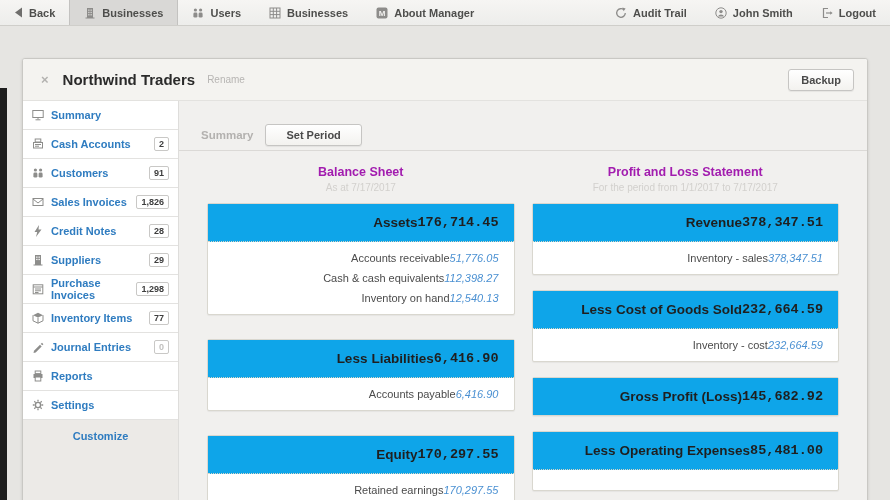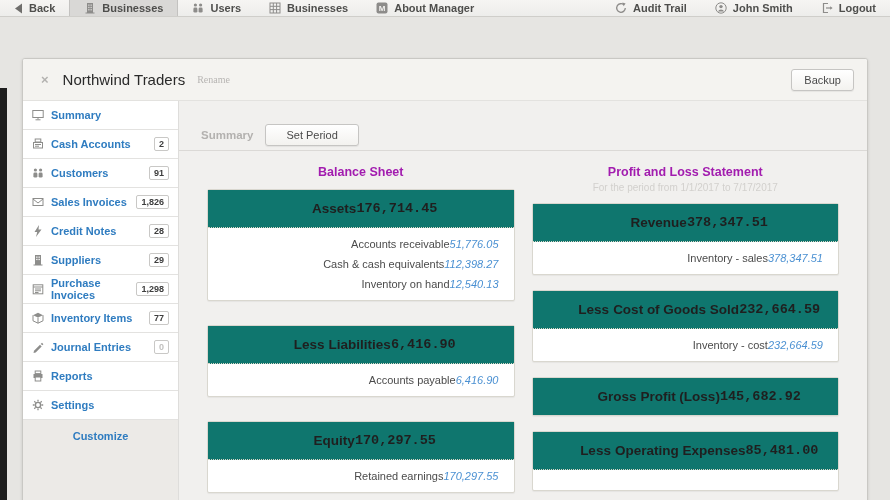--- a/index.html
+++ b/index.html
@@ -1,41 +1,41 @@
 <!DOCTYPE html>
 <html><head>
 <meta charset="utf-8">
 <style>
   * { margin:0; padding:0; box-sizing:border-box; }
   html,body { width:890px; height:500px; overflow:hidden; }
   body { position:relative; background:#e6e5e2; font-family:"Liberation Sans", sans-serif; color:#333; }
   svg { display:block; }
 
   
-  .topbar { height:17px; background:linear-gradient(#f6f5f3,#ededeb); border-bottom:1px solid #cfceca;
+  .topbar { height:26px; background:linear-gradient(#f6f5f3,#ededeb); border-bottom:1px solid #cfceca;
             display:flex; align-items:stretch; font-size:11px; font-weight:700; color:#4e4e4c; }
   .tb-item { display:flex; align-items:center; gap:6px; padding:0 14px; cursor:pointer; }
   .tb-item.active { background:#d9d8d6; border-left:1px solid #c3c2c0; border-right:1px solid #c3c2c0; }
   .tb-right { margin-left:auto; display:flex; }
   .tb-icon { color:#8d8c8a; }
 
   
   .dark-strip { position:absolute; left:0; top:88px; width:7px; bottom:0; background:#1d1d1d; z-index:6; }
 
   
   .panel { position:absolute; left:22px; right:22px; top:58px; height:470px; background:#fff;
            border:1px solid #c9c8c4; border-radius:3px 3px 0 0; box-shadow:0 1px 3px rgba(0,0,0,.14);
            display:flex; flex-direction:column; overflow:hidden; }
   .panel-header { height:42px; flex:none; background:#f4f3f0; border-bottom:1px solid #e3e2df;
                   display:flex; align-items:center; padding:0 13px; }
   .close-x { color:#b3b2b0; font-size:13px; font-weight:700; padding:0 5px; cursor:pointer; }
-  .biz-title { font-size:15px; font-weight:400; color:#2a2a2a; margin-left:9px;text-align:center; }
-  .rename { font-size:10px; color:#b7b5b3; margin-left:12px; cursor:pointer;font-family:Liberation Serif, serif; }
+  .biz-title { font-size:15px; font-weight:700; color:#2a2a2a; margin-left:9px;text-align:center; }
+  .rename { font-size:10px; color:#b7b5b3; margin-left:12px; cursor:pointer; }
   .btn { background:linear-gradient(#ffffff,#f3f2ef); border:1px solid #c6c5c3; border-radius:3px;
-         padding:4px 12px; font-size:11px; font-weight:400; color:#4a4a4a; cursor:pointer;
+         padding:4px 12px; font-size:11px; font-weight:700; color:#4a4a4a; cursor:pointer;
          box-shadow:0 1px 1px rgba(0,0,0,.06);text-align:center; }
   .backup-btn { margin-left:auto; }
 
   .panel-body { flex:1; display:flex; min-height:0; }
 
   
   .sidebar { width:156px; flex:none; background:#eceae7; border-right:1px solid #dedddb;
              display:flex; flex-direction:column; }
   .side-item { height:29px; flex:none; background:#fff; border-bottom:1px solid #e3e2e0;
                display:flex; align-items:center; padding:0 9px; gap:7px; cursor:pointer; color:#8d8d8b; }
@@ -54,21 +54,21 @@
 
   .cols { display:flex; gap:17px; padding:0 28px; }
   .col { flex:1; min-width:0; }
   .col-head { text-align:center; margin:14px 0 10px; }
   .col-title { font-size:12.5px; font-weight:700; color:#a21caf; }
   .col-sub { font-size:10px; color:#d2d0cd; margin-top:3px; }
 
   .card { background:#fff; border:1px solid #d9d7cf; border-radius:2px; box-shadow:0 1px 1px rgba(0,0,0,.05); }
   .bs-col .card { margin-bottom:24px; }
   .pl-col .card { margin-bottom:15px; }
-  .card-header { background:#0f766e; padding:11px 15px; display:flex; justify-content:center;
+  .card-header { background:#0ea5e9; padding:11px 15px; display:flex; justify-content:flex-end;
                  align-items:center; border-bottom:1px dotted #d8d6c6; }
   .card.no-body .card-header { border-bottom:none; }
   .card-title { font-size:13.5px; font-weight:700; color:#1f1f1f; }
   .less-word { margin-right:4px;margin-left:28px; }
   .less-word:empty { margin-right:0; }
   .card-total { font-size:13.5px; font-weight:700; color:#1f1f1f;font-family:Liberation Mono, monospace; }
   .card-body { padding:6px 0; }
   .card-body.empty { padding:10px 0; }
   .card-row { display:flex; justify-content:flex-end; padding:4px 15px; font-size:11px; }
   .row-label { color:#4b4b4b; }
@@ -325,20 +325,21 @@
       <div class="tabstrip">
         <span class="tab-inactive">Summary</span>
         <button class="btn set-period">Set Period</button>
       </div>
 
       <div class="cols">
 
         <div class="col bs-col">
           <div class="col-head">
             <div class="col-title">Balance Sheet</div>
+            <div class="col-sub">As at 7/17/2017</div>
           </div>
 
           <div class="card">
             <div class="card-header">
               <span class="card-title"><span class="less-word"></span><span>Assets</span></span>
               <span class="card-total">176,714.45</span>
             </div>
             <div class="card-body">
               <div class="card-row">
                 <span class="row-label">Accounts receivable</span>

